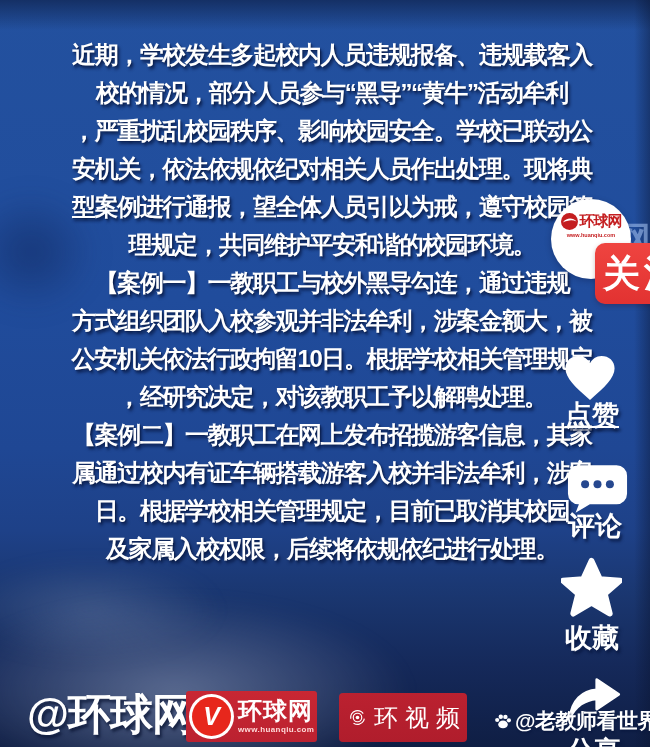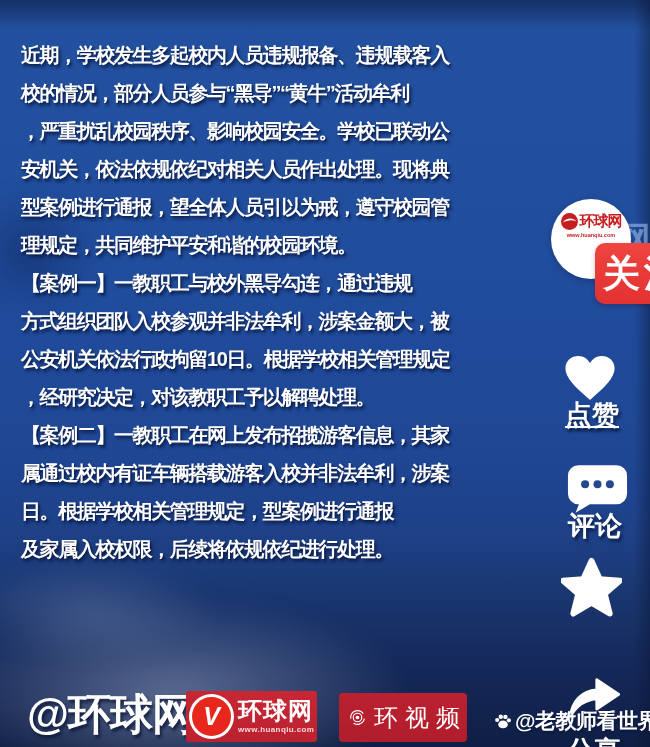--- a/index.html
+++ b/index.html
@@ -19,22 +19,22 @@
   .cloud2{left:-40px;top:560px;width:260px;height:100px;
     background:radial-gradient(closest-side,rgba(120,140,178,.38),rgba(120,140,178,0));}
   .blob-left{position:absolute;left:-34px;top:192px;width:130px;height:120px;border-radius:50%;
     filter:blur(12px);background:radial-gradient(closest-side,rgba(12,30,78,.45),rgba(12,30,78,0));z-index:1;}
   .wm-faint{position:absolute;left:614px;top:222px;z-index:2;color:rgba(172,200,246,.55);
     font-weight:700;line-height:1;text-align:left;}
   .wm-faint .g{font-size:37px;}
   .wm-faint .s{font-size:9px;letter-spacing:.5px;}
   
   .subtitle{position:absolute;left:21px;top:36px;width:622px;z-index:3;color:#fff;
-    font-size:20px;line-height:38px;font-weight:700;letter-spacing:-1.4px;
-    text-shadow:2px 3px 3px rgba(6,20,58,.72),1px 1px 1px rgba(6,20,58,.5);white-space:nowrap;}
+    font-size:24px;line-height:38px;font-weight:700;letter-spacing:-1.4px;
+    text-shadow:2px 3px 3px rgba(6,20,58,.72),1px 1px 1px rgba(6,20,58,.5);white-space:nowrap;text-align:center;}
   
   .avatar{position:absolute;left:551px;top:199px;width:80px;height:80px;border-radius:50%;
     background:#fff;z-index:4;box-shadow:0 2px 6px rgba(0,0,30,.25);overflow:hidden;}
   .avatar-inner{display:flex;flex-direction:column;align-items:center;margin-top:13px;}
   .avatar-row{display:flex;align-items:center;gap:2px;}
   .avatar-brand{color:#c41e20;font-weight:700;font-size:15px;letter-spacing:-1px;}
   .avatar-site{color:#c41e20;font-size:5.5px;font-weight:700;margin-top:1px;letter-spacing:0;}
   .follow-btn{position:absolute;left:547px;top:243px;width:98px;height:61px;border-radius:10px;
     background:linear-gradient(180deg,#ef4440,#e23231);z-index:5;display:flex;align-items:center;justify-content:center;
     color:#fff;font-size:37px;font-weight:700;letter-spacing:4px;box-shadow:0 2px 5px rgba(60,0,0,.25);cursor:pointer;margin-left:48px;}
@@ -81,21 +81,21 @@
       <div class="sub-line">，严重扰乱校园秩序、影响校园安全。学校已联动公</div>
       <div class="sub-line">安机关，依法依规依纪对相关人员作出处理。现将典</div>
       <div class="sub-line">型案例进行通报，望全体人员引以为戒，遵守校园管</div>
       <div class="sub-line">理规定，共同维护平安和谐的校园环境。</div>
       <div class="sub-line">【案例一】一教职工与校外黑导勾连，通过违规</div>
       <div class="sub-line">方式组织团队入校参观并非法牟利，涉案金额大，被</div>
       <div class="sub-line">公安机关依法行政拘留10日。根据学校相关管理规定</div>
       <div class="sub-line">，经研究决定，对该教职工予以解聘处理。</div>
       <div class="sub-line">【案例二】一教职工在网上发布招揽游客信息，其家</div>
       <div class="sub-line">属通过校内有证车辆搭载游客入校并非法牟利，涉案</div>
-      <div class="sub-line">日。根据学校相关管理规定，型案例进行通报</div>
+      <div class="sub-line">日。根据学校相关管理规定，目前已取消其校园</div>
       <div class="sub-line">及家属入校权限，后续将依规依纪进行处理。</div>
     </div>
 
   <div class="avatar">
     <div class="avatar-inner">
       <div class="avatar-row">
         <svg width="17" height="17" viewBox="0 0 18 18">
           <circle cx="9" cy="9" r="9" fill="#c41e20"></circle>
           <path d="M2 10 C6 4.5 13 5 16.5 9 C11.5 6.5 6.5 8 2 10 Z" fill="#fff"></path>
         </svg>
@@ -116,20 +116,21 @@
     <path d="M12 1 H52 A11 11 0 0 1 63 12 V31 A11 11 0 0 1 52 42 H24 L9 51 L12.5 42 H12 A11 11 0 0 1 1 31 V12 A11 11 0 0 1 12 1 Z" fill="#fff"></path>
     <circle cx="19" cy="21" r="4.2" fill="#26488f"></circle>
     <circle cx="32" cy="21" r="4.2" fill="#26488f"></circle>
     <circle cx="45" cy="21" r="4.2" fill="#26488f"></circle>
   </svg>
   <div class="rail-label" style="left:595px;top:508px;">评论</div>
 
   <svg class="rail-icon" style="left:561px;top:557px;" width="61" height="60" viewBox="0 0 62 61">
     <polygon points="31,4 39.5,22.5 60,24 44.5,37.5 49.5,57.5 31,46.5 12.5,57.5 17.5,37.5 2,24 22.5,22.5" fill="#fff" stroke="#fff" stroke-width="6" stroke-linejoin="round"></polygon>
   </svg>
+  <div class="rail-label" style="left:592px;top:620px;">收藏</div>
 
   <svg class="rail-icon" style="left:566px;top:676px;z-index:5;" width="56" height="44" viewBox="0 0 60 48">
     <path d="M4 45 C6 27 17 16 33 15 L33 4 L57 20 L33 36 L33 25 C21 26 10 33 4 45 Z" fill="#fff" stroke="#fff" stroke-width="3" stroke-linejoin="round"></path>
   </svg>
   <div class="rail-label" style="left:594px;top:733px;z-index:5;">分享</div>
 
   <div class="author">
     <svg width="18" height="18" viewBox="0 0 18 18">
       <g fill="#fff">
         <ellipse cx="9" cy="12.4" rx="4.8" ry="3.9"></ellipse>

